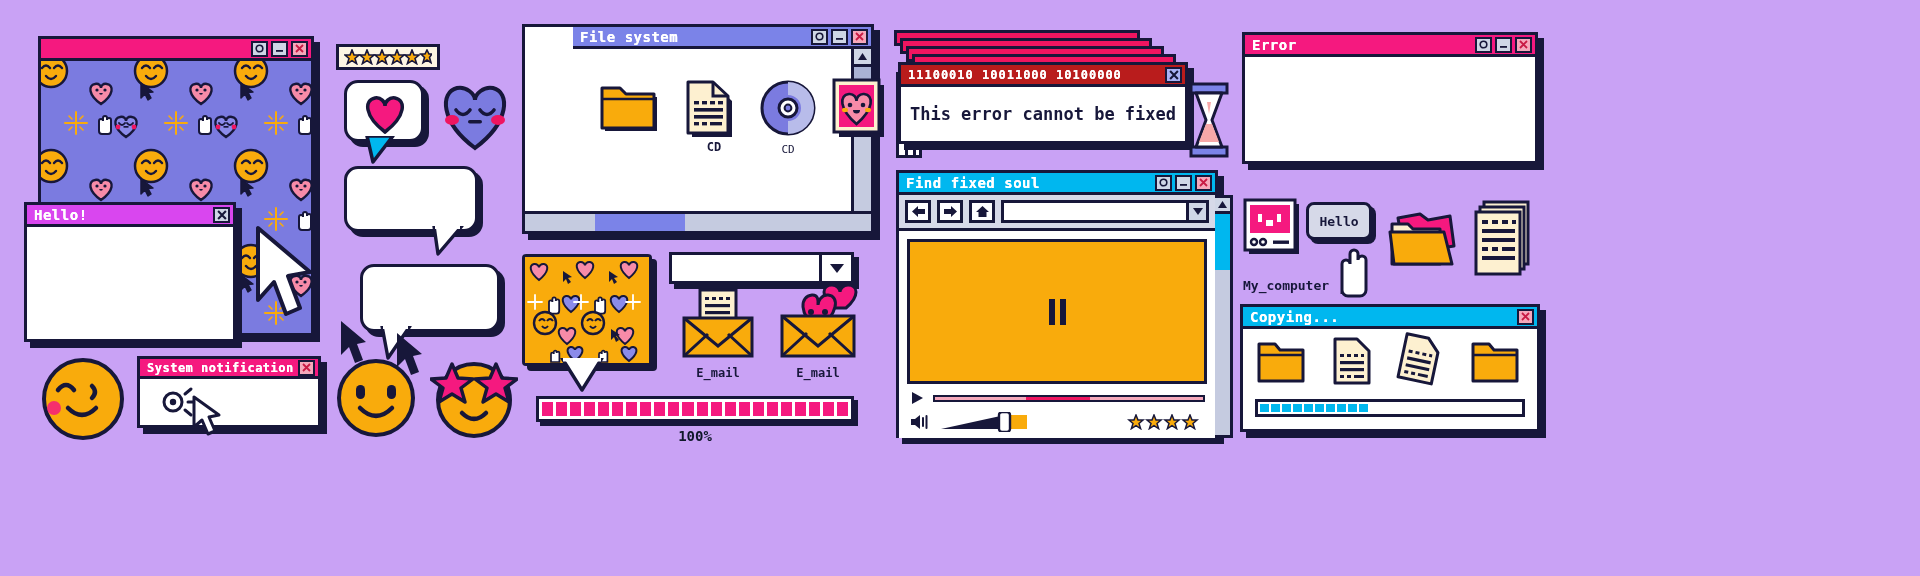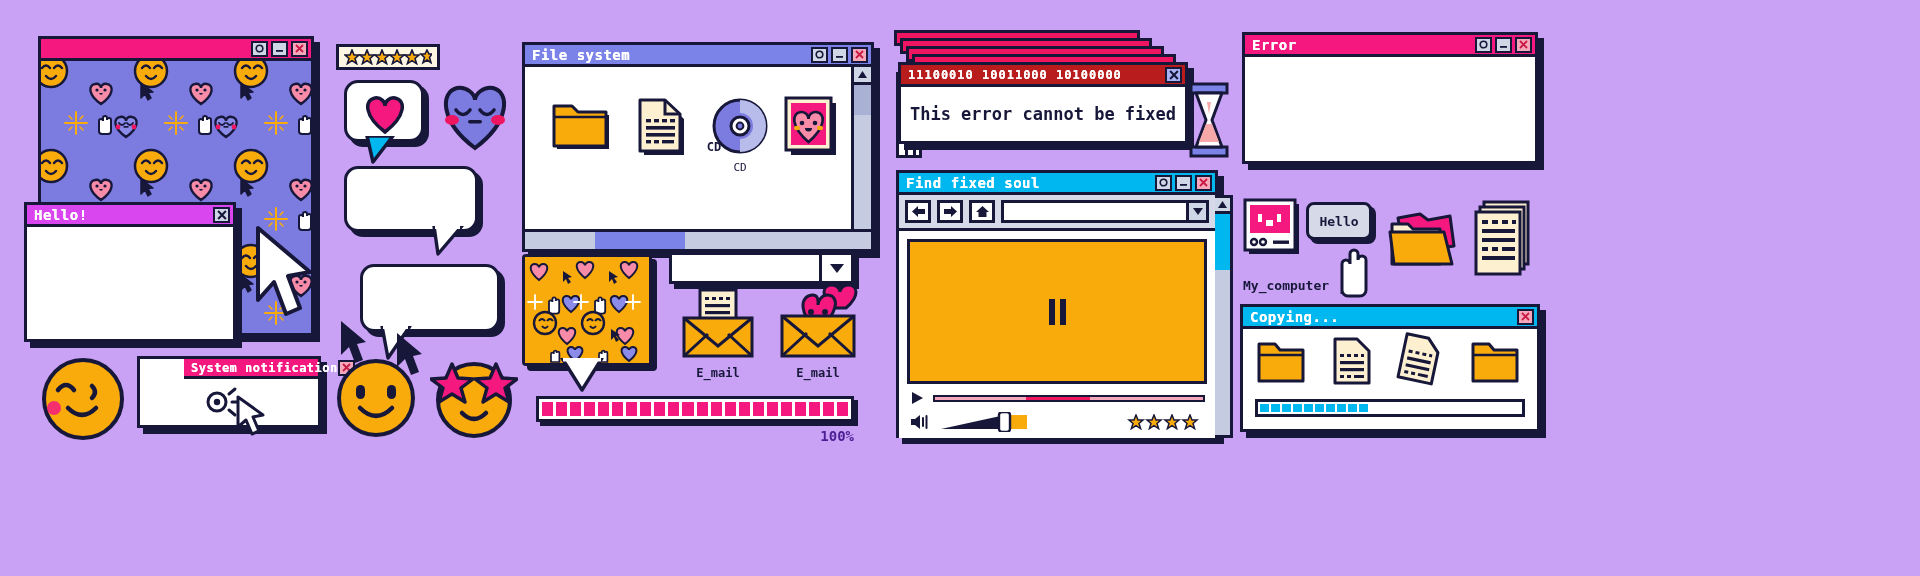--- a/index.html
+++ b/index.html
@@ -55,27 +55,27 @@
     overflow: hidden; position: relative;
   }
   .patt { position:absolute; inset:0; }
 
   
   #hello-win { left: 24px; top: 202px; width: 212px; height: 140px; }
   #hello-win .tbar { background: #d946ef; }
   #hello-win .body { background:#fff; height: calc(100% - 22px); }
 
   
-  #sysnot { left: 137px; top: 356px; width: 184px; height: 72px; padding-left: 44px; }
+  #sysnot { left: 137px; top: 356px; width: 184px; height: 72px; }
   #sysnot .tbar { background: #f5197f; height: 20px; }
   #sysnot .tbar .ttl { font-size: 12px; }
   #sysnot .body { background:#fff; height: calc(100% - 20px); position: relative; }
 
   
-  #fs-win { left: 522px; top: 42px; width: 352px; height: 210px; }
+  #fs-win { left: 522px; top: 24px; width: 352px; height: 210px; padding-left: 48px; }
   #fs-win .tbar { background: #7b83e8; }
   #fs-win .fsbody { background:#fff; height: calc(100% - 22px); position: relative; display:flex; }
   .fs-canvas { flex:1; position: relative; }
   .vscroll {
     width: 20px; border-left: 3px solid #17173a; background:#c5cbe0;
     display:flex; flex-direction:column; align-items:center;
   }
   .sc-btn {
     width:100%; height:18px; background:#cfd6e6;
     border-bottom:3px solid #17173a;
@@ -184,21 +184,21 @@
     display:flex; align-items:center; justify-content:center;
   }
   .loadbar {
     position:absolute; left:536px; top:396px; width:318px; height:26px;
     border:3px solid #17173a; background:#fff;
     display:flex; gap:3px; padding:3px; box-shadow:4px 4px 0 #17173a;
   }
   .loadbar i { flex:1; background:#f5197f; }
   .loadpct {
     position:absolute; left:536px; top:428px; width:318px;
-    text-align:right; font-size:14px; color:#4c1d95; font-weight:700;
+    text-align:center; font-size:14px; color:#0f172a; font-weight:700;
   }
   .lbl { font-size:12px; color:#17173a; text-align:center; font-weight:700; }
   .hellobub {
     position:absolute; left:1306px; top:202px; width:66px; height:38px;
     background:#d6d9e8; border:3px solid #17173a; border-radius:8px;
     box-shadow:4px 4px 0 #17173a;
     display:flex; align-items:center; justify-content:center;
     font-size:13px; color:#17173a; font-weight:700;
   }
 </style>

